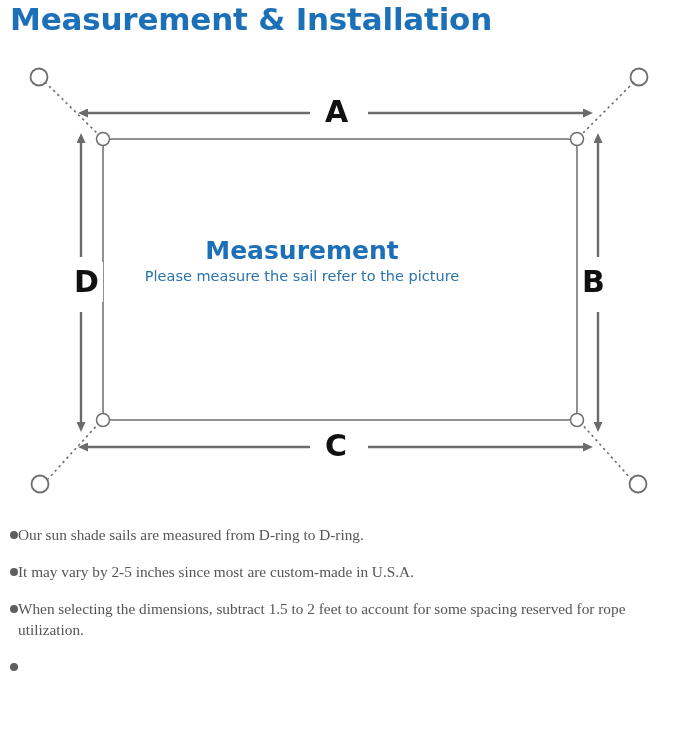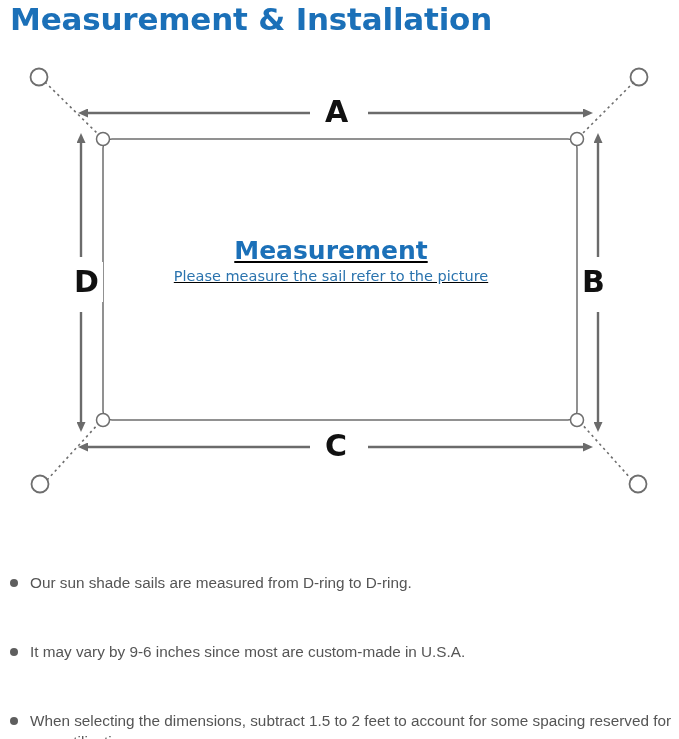--- a/index.html
+++ b/index.html
@@ -55,25 +55,24 @@
     text-align: center;
   }
   #dim-a { left: 316px; top: 47px; }
   #dim-c { left: 316px; top: 381px; }
   #dim-b { left: 578px; top: 212px; padding: 5px 4px; }
   #dim-d { left: 70px;  top: 212px; padding: 5px 4px; }
 
   
   #center-block {
     position: absolute;
-    left: 117px;
+    left: 88px;
     top: 186px;
     width: 428px;
     text-align: center;
-    text-decoration: underline;
   }
   #center-heading {
     font-family: "DejaVu Sans", sans-serif;
     font-size: 25px;
     font-weight: bold;
     color: #1b70b8;
     line-height: 30px;
   }
   #center-sub {
     font-family: "DejaVu Sans", sans-serif;
@@ -85,28 +84,27 @@
 
   
   #notes {
     position: absolute;
     left: 0;
     top: 524px;
     width: 679px;
   }
   .note-item {
     position: relative;
-    padding-left: 30px;
+    padding-left: 18px;
     padding-right: 4px;
     margin-bottom: 16px;
-    font-family: Liberation Sans, sans-serif;
+    font-family: Liberation Serif, serif;
     font-size: 15.3px;
     color: #555555;
     line-height: 21px;
-    margin-top: 48px;
   }
   .note-bullet {
     position: absolute;
     left: 10px;
     top: 7px;
     width: 8px;
     height: 8px;
     border-radius: 50%;
     background: #5e5e5e;
   }
@@ -178,21 +176,21 @@
   </div>
 </div>
 
 <div id="notes">
   <div class="note-item">
     <span class="note-bullet"></span>
     <span>Our sun shade sails are measured from D-ring to D-ring.</span>
   </div>
   <div class="note-item">
     <span class="note-bullet"></span>
-    <span>It may vary by 9-6 inches since most are custom-made in U.S.A.</span>
+    <span>It may vary by 2-5 inches since most are custom-made in U.S.A.</span>
   </div>
   <div class="note-item">
     <span class="note-bullet"></span>
     <span>When selecting the dimensions, subtract 1.5 to 2 feet to account for some spacing reserved for rope utilization.</span>
   </div>
   <div class="note-item">
     <span class="note-bullet"></span>
   </div>
 </div>
 

